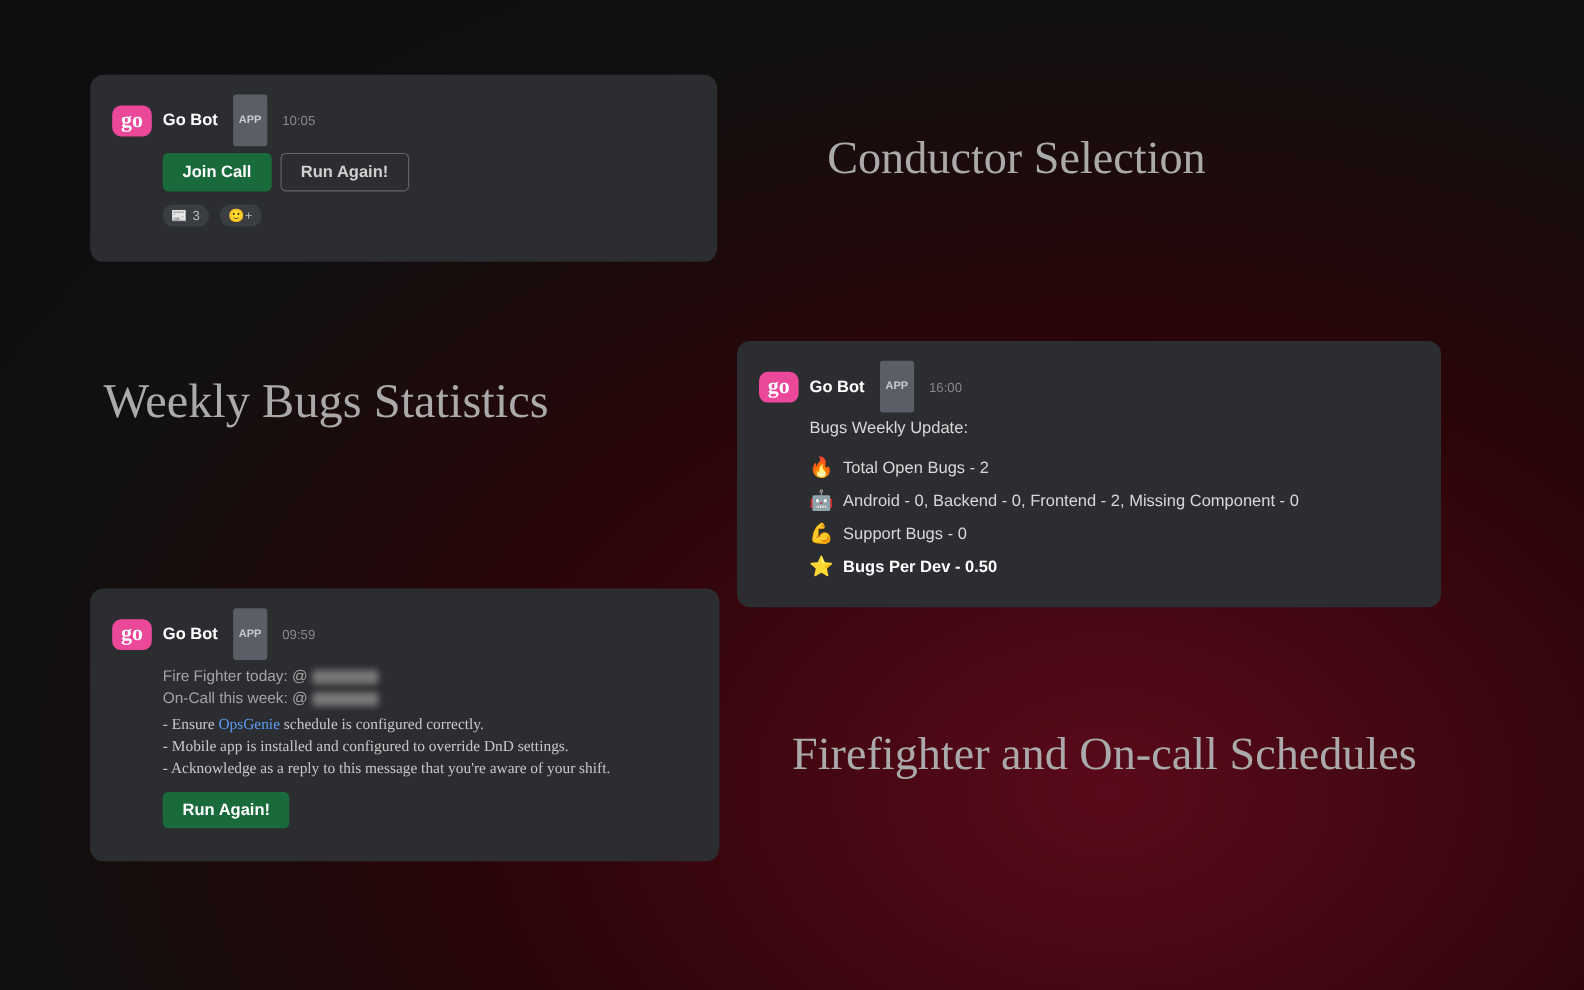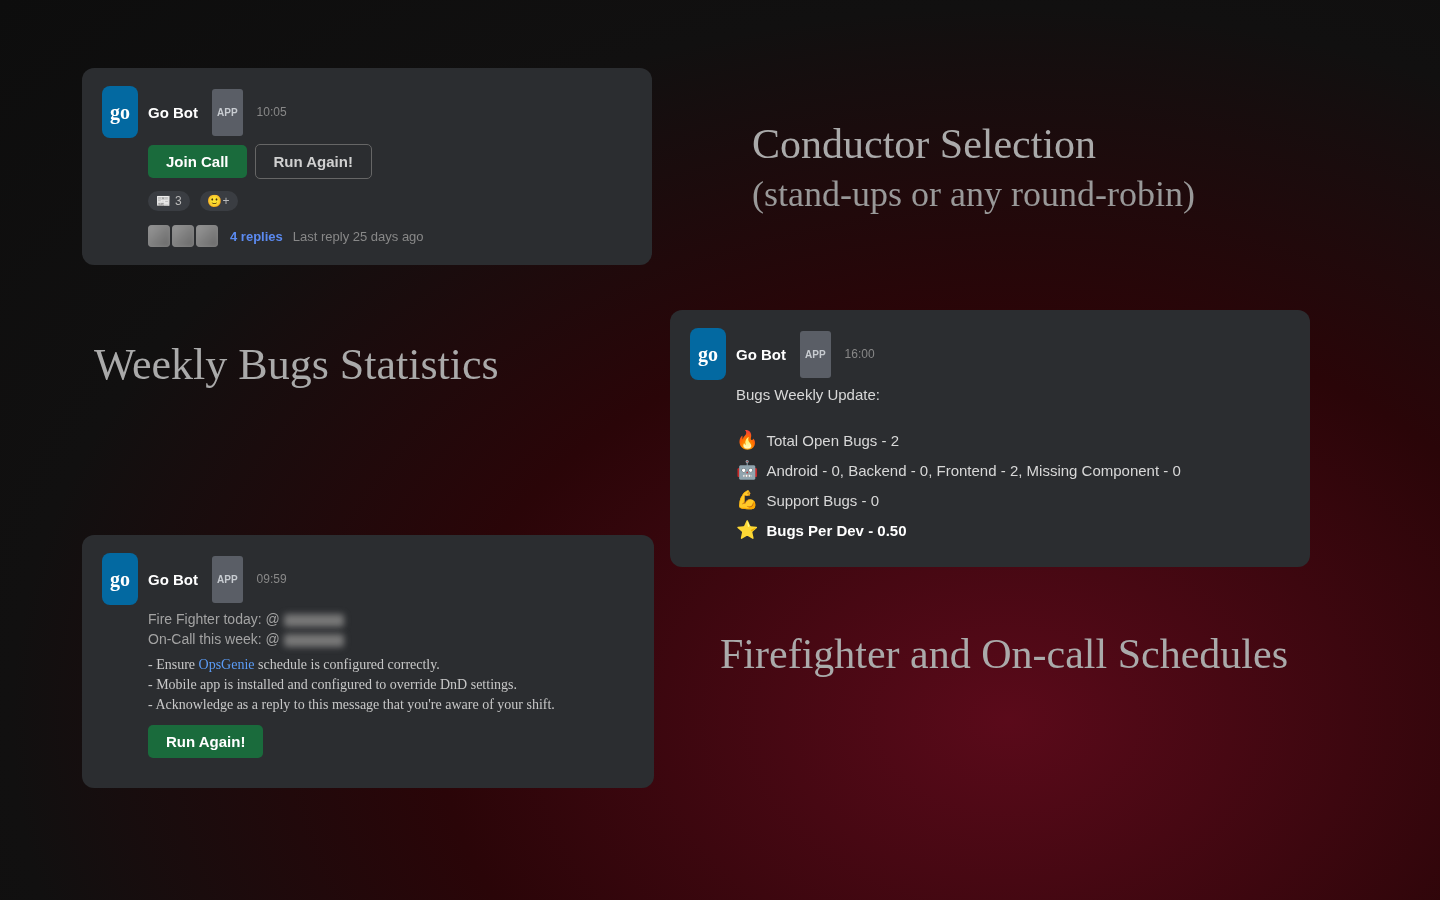--- a/index.html
+++ b/index.html
@@ -25,22 +25,22 @@
 
     
     .bot-header {
       display: flex;
       align-items: center;
       gap: 10px;
       margin-bottom: 6px;
     }
     .bot-avatar {
       width: 36px;
-      height: 52px;
-      background: #0369a1;
+      height: 28px;
+      background: #ec4899;
       border-radius: 8px;
       display: flex;
       align-items: center;
       justify-content: center;
       font-size: 20px;
       font-weight: 900;
       color: white;
       flex-shrink: 0;
       font-family: Georgia, serif;
     }
@@ -101,21 +101,20 @@
       color: #d0d0d0;
       border: 1px solid #666;
       border-radius: 5px;
       padding: 8px 18px;
       font-size: 15px;
       font-weight: 600;
       cursor: pointer;
     }
     .btn-row {
       display: flex;
-      align-items: center;
       margin-left: 46px;
       margin-bottom: 12px;
     }
     .reaction-row {
       display: flex;
       align-items: center;
       gap: 10px;
       margin-left: 46px;
       margin-bottom: 14px;
     }
@@ -249,20 +248,21 @@
       text-decoration: none;
     }
 
     
     #title-ff {
       left: 720px;
       top: 630px;
     }
     #title-ff h2 {
       font-size: 42px;
+      margin-top: 32px;
     }
   </style>
 </head>
 <body>
 
 <div class="card" id="card1">
   <div class="bot-header">
     <div class="bot-avatar">go</div>
     <span class="bot-name">Go Bot</span>
     <span class="bot-app-badge">APP</span>
@@ -274,58 +274,42 @@
   </div>
   <div class="reaction-row">
     <div class="reaction">
       <span>📰</span>
       <span>3</span>
     </div>
     <div class="reaction">
       <span>🙂+</span>
     </div>
   </div>
-  <div class="replies-row">
-    <div class="avatar-small-group">
-      <div class="avatar-small">
-          <div class="avatar-blur"></div>
-        </div>
-      <div class="avatar-small">
-          <div class="avatar-blur"></div>
-        </div>
-      <div class="avatar-small">
-          <div class="avatar-blur"></div>
-        </div>
-    </div>
-    <span class="replies-link">4 replies</span>
-    <span class="replies-meta">Last reply 25 days ago</span>
-  </div>
 </div>
 
 <div class="section-title" id="title-conductor" style="left:752px; top:120px;">
   <h2>
     <span>Conductor Selection</span><br>
-    <span style="font-size:36px; color:#999;">(stand-ups or any round-robin)</span>
   </h2>
 </div>
 
 <div class="section-title" id="title-bugs">
   <h2>
     <span>Weekly Bugs Statistics</span>
   </h2>
 </div>
 
 <div class="card" id="card2">
   <div class="bot-header">
     <div class="bot-avatar">go</div>
     <span class="bot-name">Go Bot</span>
     <span class="bot-app-badge">APP</span>
     <span class="bot-time">16:00</span>
   </div>
-  <div class="bug-line" style="margin-bottom:26px;">
+  <div class="bug-line" style="margin-bottom:16px;">
     <span>Bugs Weekly Update:</span>
   </div>
   <div class="bug-line">
     <span class="emoji">🔥</span>
     <span>Total Open Bugs - 2</span>
   </div>
   <div class="bug-line">
     <span class="emoji">🤖</span>
     <span>Android - 0,  Backend - 0,  Frontend - 2,  Missing Component - 0</span>
   </div>

